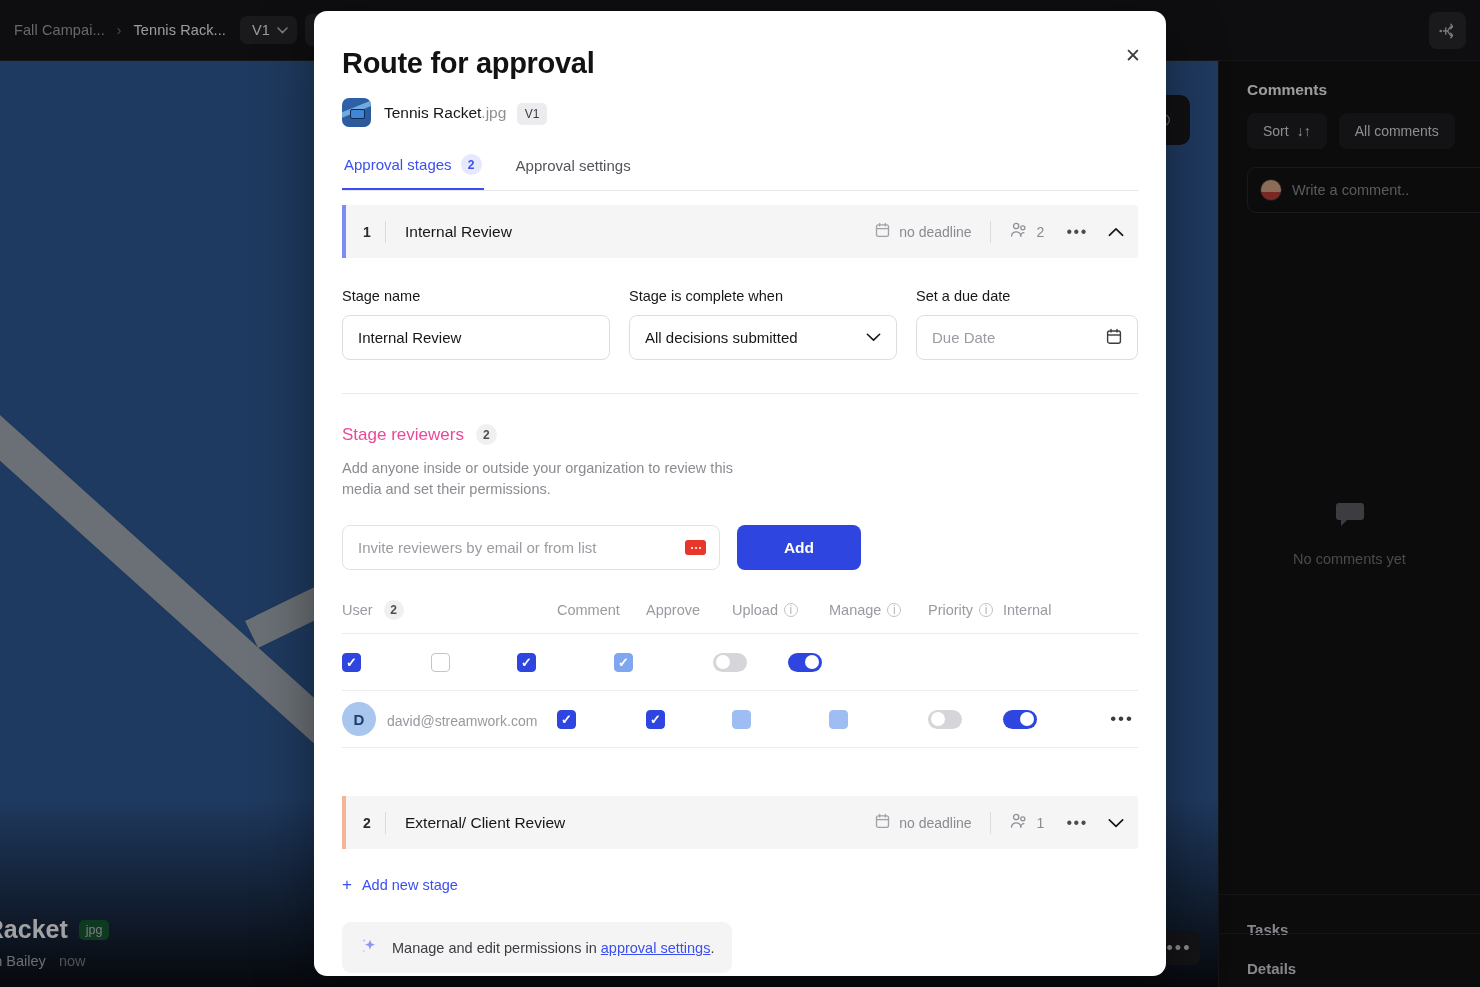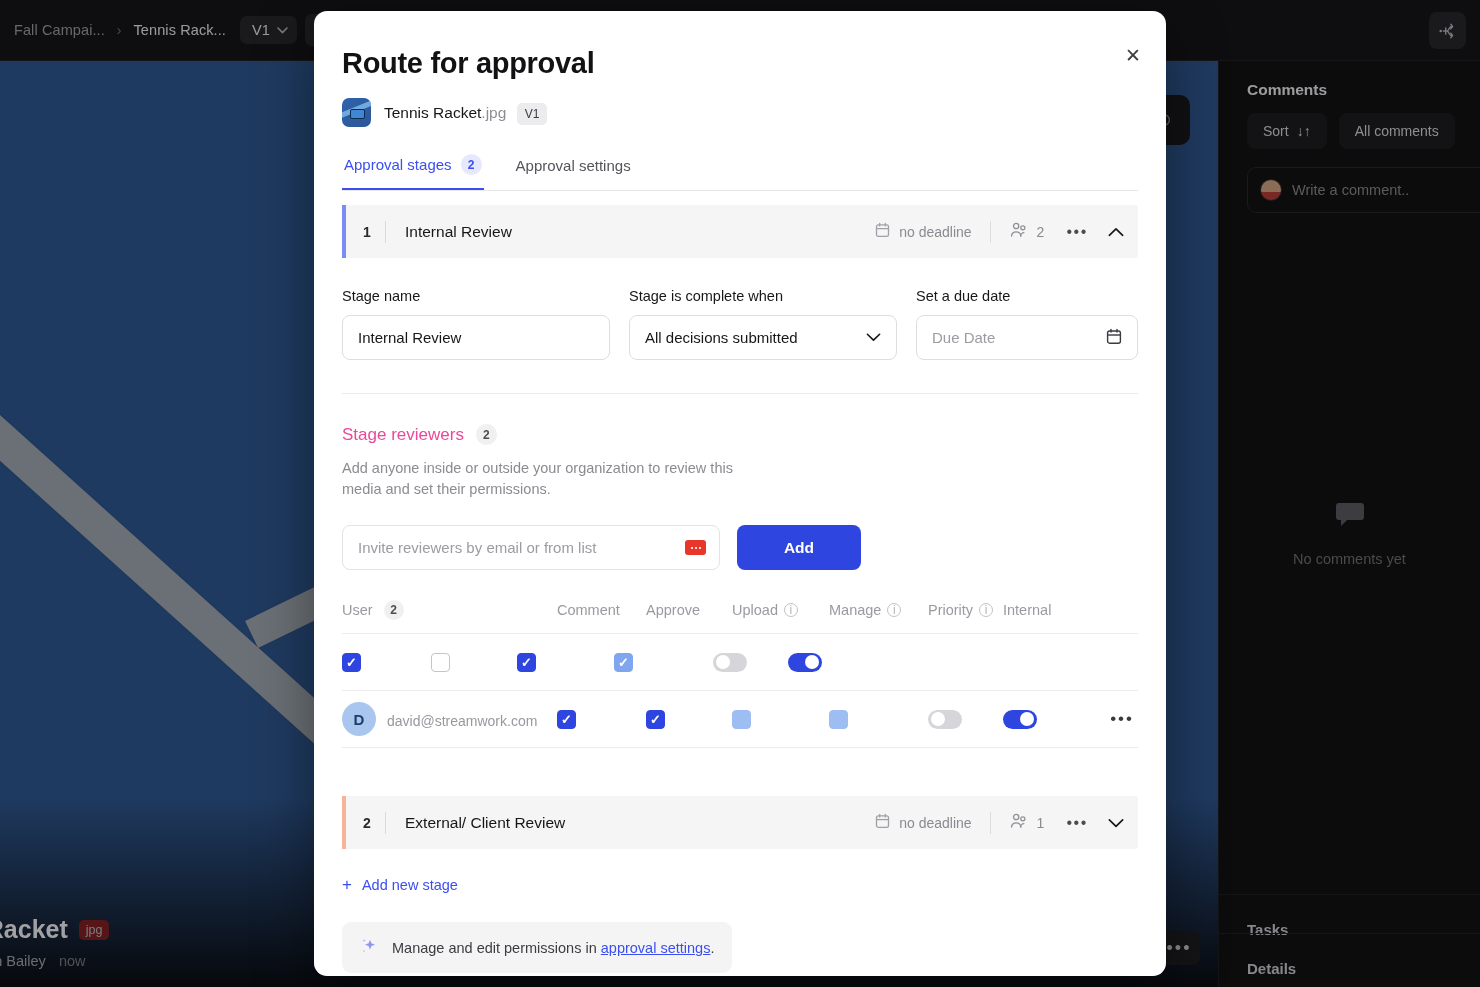--- a/index.html
+++ b/index.html
@@ -49,21 +49,21 @@
   .line {
     position:absolute; background:#a9adb0; opacity:.92;
     box-shadow:0 0 2px rgba(0,0,0,.18);
   }
   .line-a { left:-60px; top:300px; width:560px; height:34px; transform:rotate(42deg); transform-origin:left top; }
   .line-b { left:245px; top:560px; width:820px; height:30px; transform:rotate(-26deg); transform-origin:left top; }
   .viewer-fade { position:absolute; left:0; bottom:0; width:100%; height:190px;
     background:linear-gradient(to top, rgba(5,5,6,.95), rgba(5,5,6,0)); }
   .media-caption { position:absolute; left:-42px; bottom:18px; width:400px; }
   .media-title { color:#f0f0f2; font-size:25px; font-weight:700; display:flex; align-items:center; gap:11px; }
-  .jpg-chip { background:#7f1d1d; color:#b9b9bd; font-size:12.5px; font-weight:400; border-radius:5px; padding:3px 7px; }
+  .jpg-chip { background:#14532d; color:#b9b9bd; font-size:12.5px; font-weight:400; border-radius:5px; padding:3px 7px; }
   .media-sub { margin-top:9px; color:#a2a2a7; font-size:14.5px; }
   .media-sub .when { color:#77777c; margin-left:9px; }
   .media-more {
     position:absolute; right:18px; bottom:22px; width:42px; height:34px; border-radius:8px;
     background:#1b1b1d; color:#cfcfd3; display:flex; align-items:center; justify-content:center;
     letter-spacing:2px; font-size:18px;
   }
   .side-toggle {
     position:absolute; left:1138px; top:95px; width:52px; height:50px; border-radius:10px;
     background:#161618; display:flex; align-items:center; justify-content:center; color:#8d8d92;

